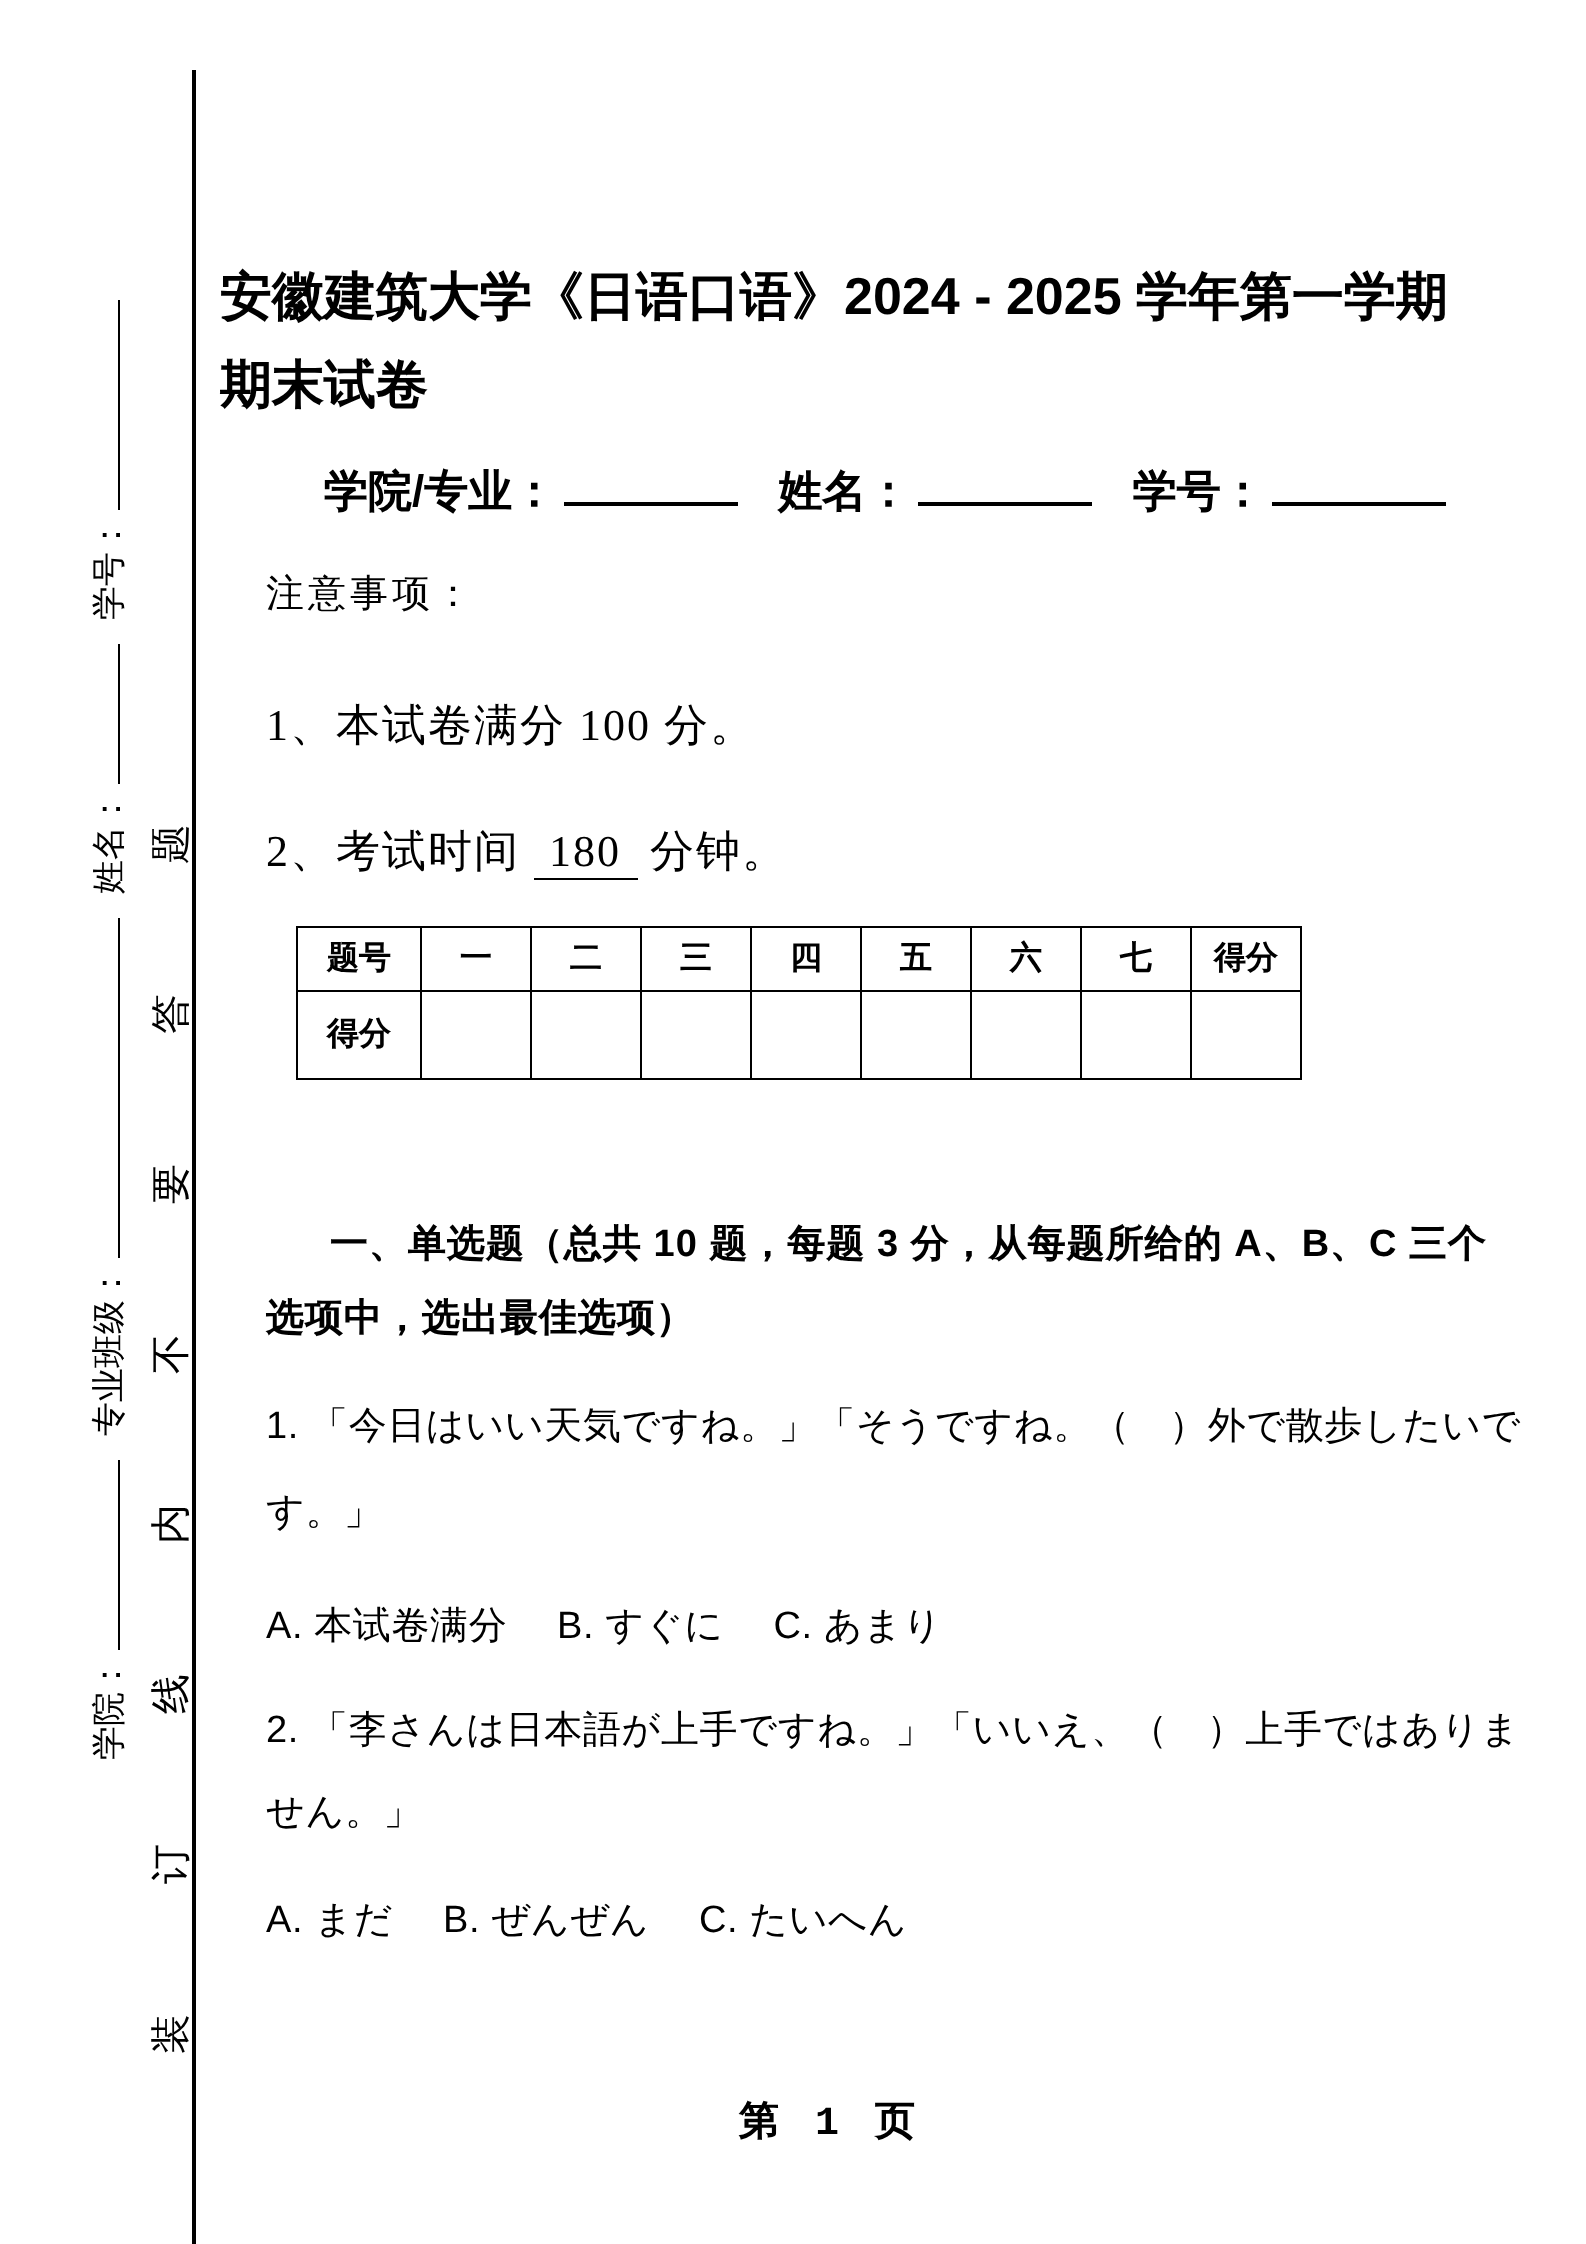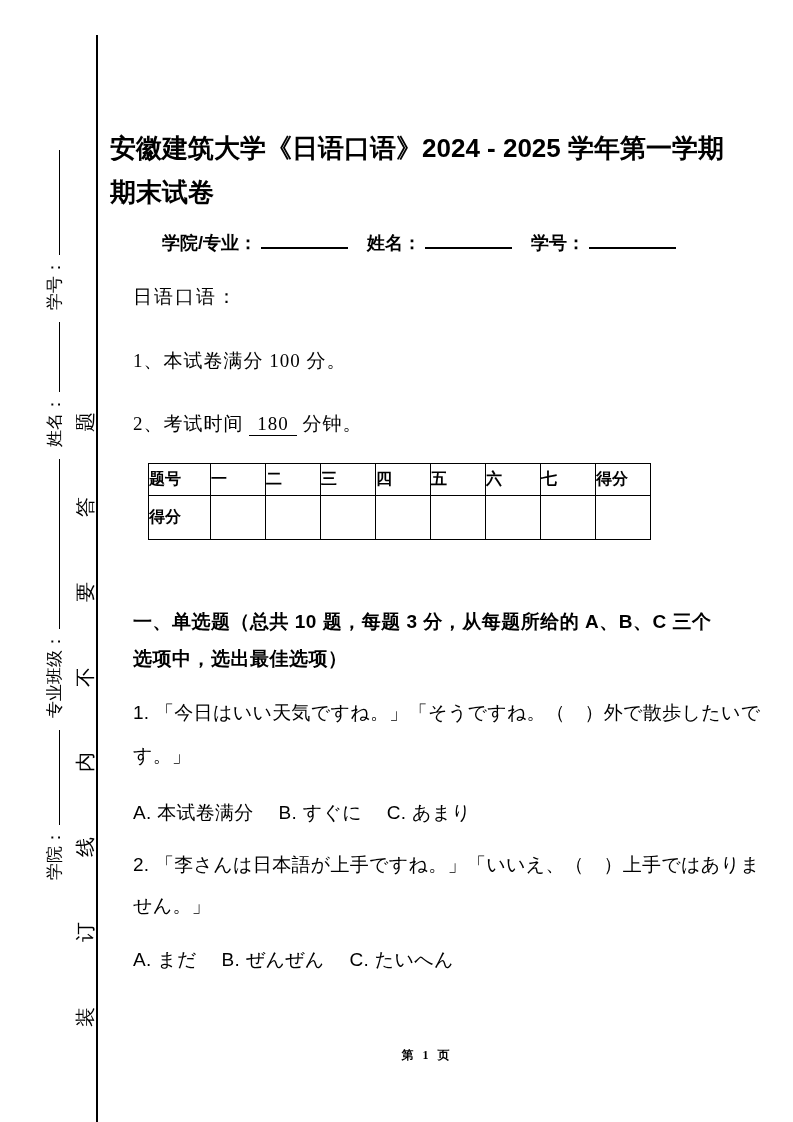--- a/index.html
+++ b/index.html
@@ -77,40 +77,40 @@
   }
   .title-line1 { top: 131px; }
   .title-line2 { top: 175px; }
 
   .info-line {
     position: absolute;
     top: 231px;
     left: 162px;
     font-family: "Liberation Sans", sans-serif;
     font-weight: bold;
-    font-size: 18px;
+    font-size: 22px;
     white-space: nowrap;
   }
   .info-fld { margin-right: 14px; }
   .info-line .blank { border-bottom: 2px solid #000; height: 15px; width: 87px; }
 
   
   .notice-heading {
     position: absolute;
     top: 284px;
     left: 133px;
     font-family: "Liberation Serif", serif;
     font-size: 19px;
     letter-spacing: 2px;
   }
   .notice-item {
     position: absolute;
     left: 133px;
     font-family: "Liberation Serif", serif;
-    font-size: 19px;
+    font-size: 22px;
     letter-spacing: 1px;
     white-space: nowrap;
   }
   .notice-item-1 { top: 348px; }
   .notice-item-2 { top: 411px; }
   .duration {
     display: inline-block;
     padding: 0 8px;
     border-bottom: 1.6px solid #000;
   }
@@ -121,40 +121,41 @@
     top: 463px;
     left: 148px;
     border-collapse: collapse;
     table-layout: fixed;
     font-family: "Liberation Sans", sans-serif;
     font-weight: bold;
     font-size: 16px;
   }
   .score-table td {
     border: 1.6px solid #000;
+    text-align: center;
     vertical-align: middle;
     padding: 0;
   }
   .score-table col.c0 { width: 62px; }
   .score-table col.cn { width: 55px; }
   .score-table tr.r-head  { height: 32px; }
   .score-table tr.r-score { height: 44px; }
   .score-table tr.r-rater { height: 46px; }
 
   
   .sec-line {
     position: absolute;
     left: 133px;
     font-family: "Liberation Sans", sans-serif;
     font-weight: bold;
     font-size: 19px;
     letter-spacing: 0.5px;
     white-space: nowrap;
   }
-  .sec-line1 { top: 609px; }
+  .sec-line1 { top: 609px; margin-left: 32px; }
   .sec-line2 { top: 646px; }
 
   .q-line {
     position: absolute;
     left: 133px;
     font-family: "Liberation Sans", sans-serif;
     font-size: 19px;
     letter-spacing: 0.3px;
     white-space: nowrap;
   }
@@ -162,26 +163,26 @@
   .q1-l2 { top: 743px; }
   .q1-op { top: 800px; }
   .q2-l1 { top: 852px; }
   .q2-l2 { top: 893px; }
   .q2-op { top: 947px; }
 
   
   .page-footer {
     position: absolute;
     top: 1047px;
-    left: 130px;
+    left: 118px;
     width: 594px;
     text-align: center;
-    font-family: Liberation Serif, serif;
-    font-weight: bold;
-    font-size: 12px;
+    font-family: Liberation Mono, monospace;
+    font-weight: bold;
+    font-size: 20px;
     letter-spacing: 3px;
   }
 </style>
 </head>
 <body>
 
 <div class="binding-line"></div>
 
 <div class="label-col">
   <span class="fld"><span>学院：</span><span class="blank w95"></span></span>
@@ -194,21 +195,21 @@
 
 <div class="title-line1">安徽建筑大学《日语口语》2024 - 2025 学年第一学期</div>
 <div class="title-line2">期末试卷</div>
 
 <div class="info-line">
   <span class="info-fld"><span>学院/专业：</span><span class="blank"></span></span>
   <span class="info-fld"><span>姓名：</span><span class="blank"></span></span>
   <span class="info-fld"><span>学号：</span><span class="blank"></span></span>
 </div>
 
-<div class="notice-heading">日语口语：</div>
+<div class="notice-heading">注意事项：</div>
 <div class="notice-item notice-item-1">1、本试卷满分 100 分。</div>
 <div class="notice-item notice-item-2">
   <span>2、考试时间</span>
   <span class="duration">180</span>
   <span>分钟。</span>
 </div>
 
 <table class="score-table">
   <colgroup>
     <col class="c0">

